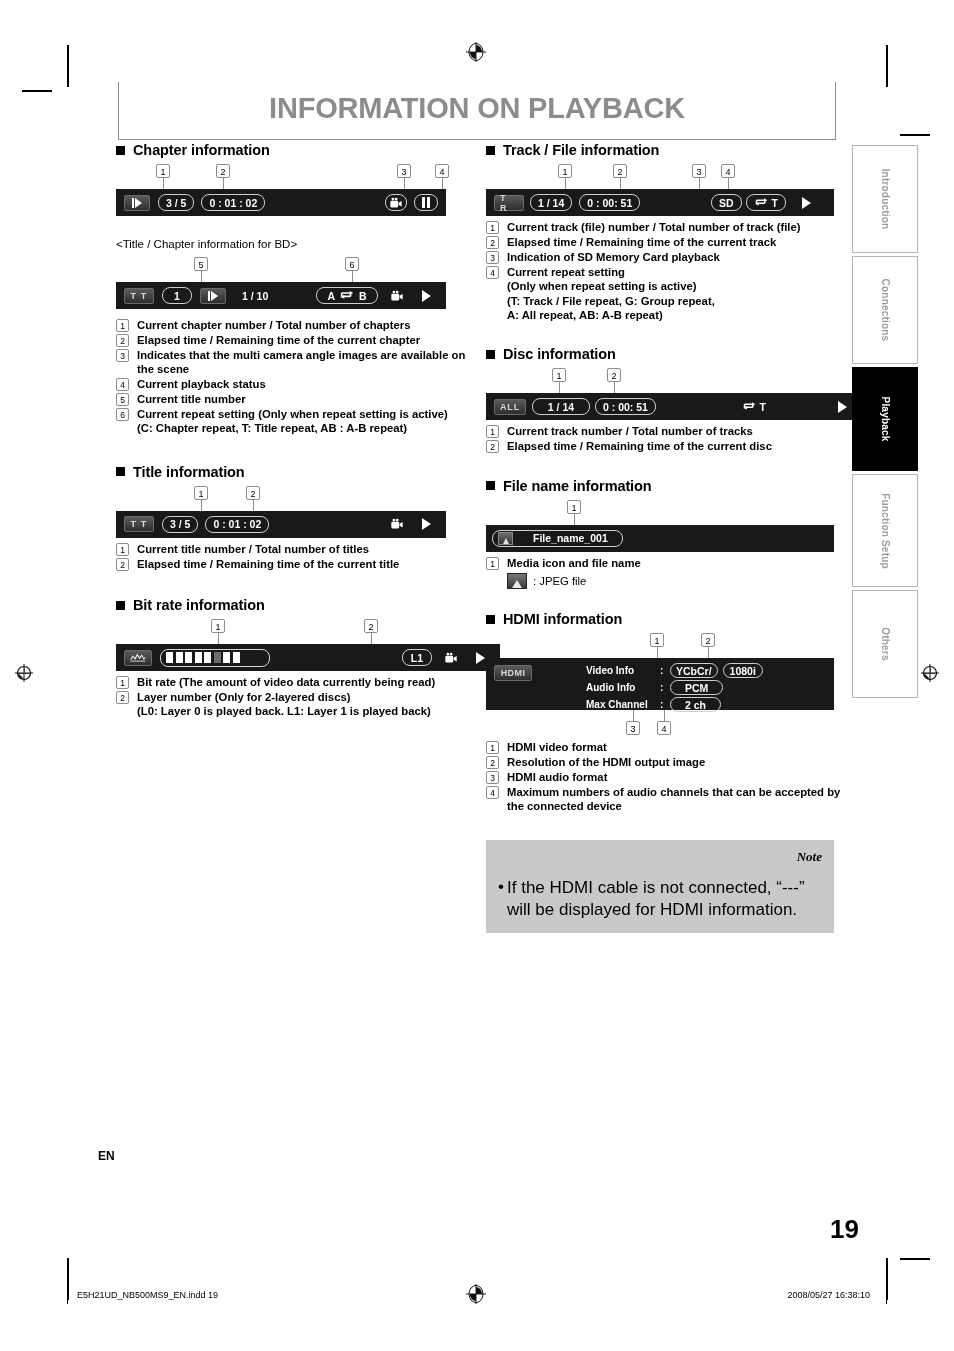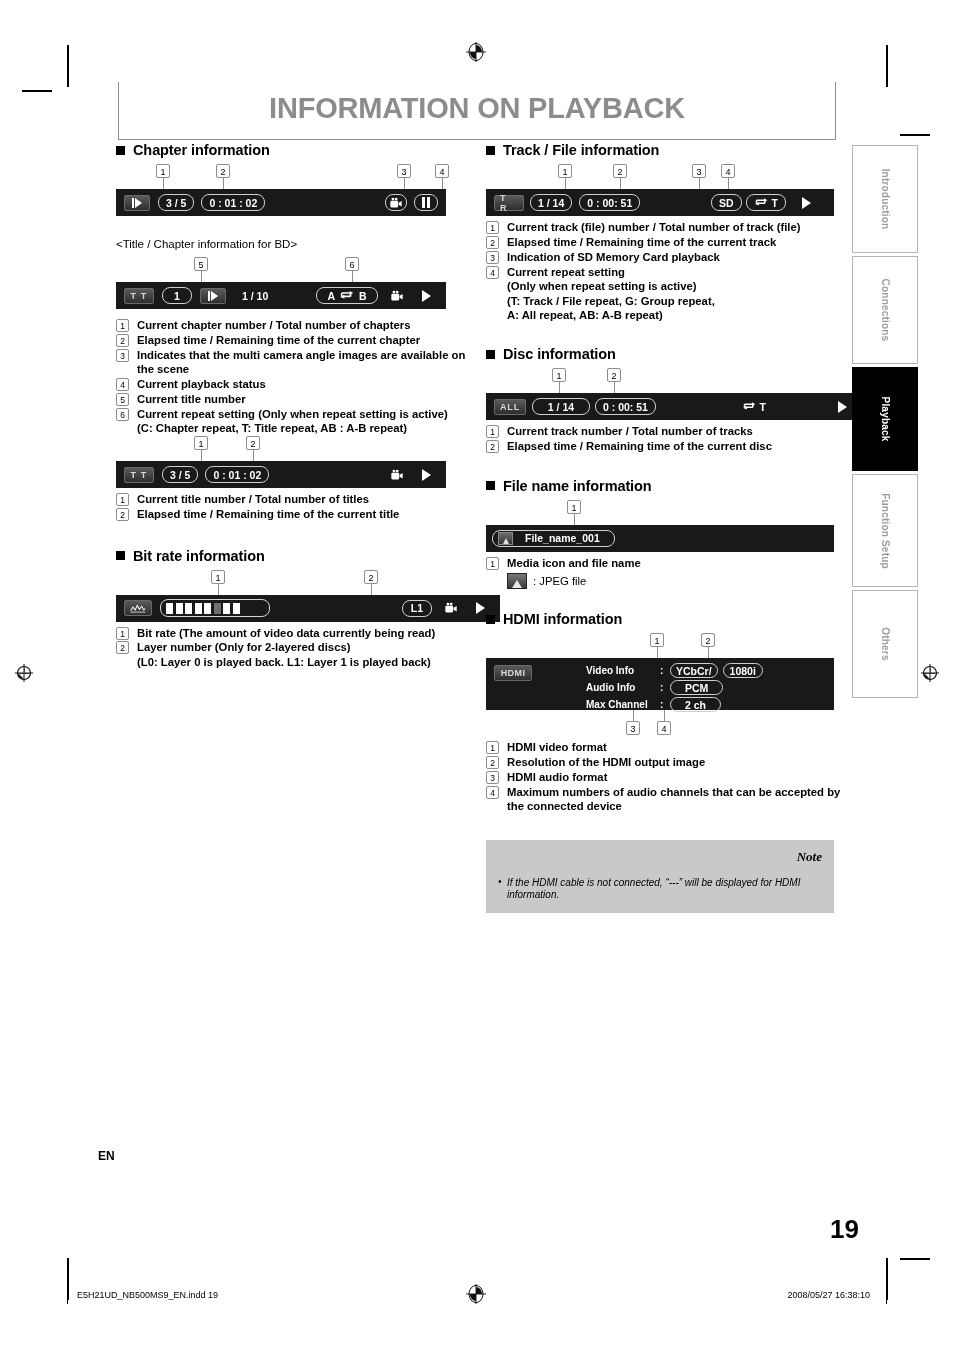--- a/index.html
+++ b/index.html
@@ -235,25 +235,24 @@
   }
   #note-box .note-title {
     font-size: 13px;
     font-weight: bold;
     font-style: italic;
     margin-bottom: 12px;
     font-family: "Liberation Serif", serif;
     text-align: right;
   }
   #note-box .note-item {
-    font-size: 10px;
-    line-height: 12px;
+    font-size: 17px;
+    line-height: 22px;
     padding-left: 9px;
     position: relative;
-    font-style: italic;
   }
   #note-box .note-item:before {
     content: "•";
     position: absolute;
     left: 0;
     top: -1px;
   }
 
   
   #side-tabs {
@@ -501,20 +500,24 @@
   <ul class="desc" style="margin-top:9px;">
     <li><span class="n">1</span><span>Current chapter number / Total number of chapters</span></li>
     <li><span class="n">2</span><span>Elapsed time / Remaining time of the current chapter</span></li>
     <li><span class="n">3</span><span>Indicates that the multi camera angle images are available on the scene</span></li>
     <li><span class="n">4</span><span>Current playback status</span></li>
     <li><span class="n">5</span><span>Current title number</span></li>
     <li style="white-space:pre-line;"><span class="n">6</span><span>Current repeat setting (Only when repeat setting is active)
 (C: Chapter repeat, T: Title repeat, AB : A-B repeat)</span></li>
   </ul>
 
+  <div class="sec-head" style="margin-top:28px;">
+    <span class="sq"></span>
+    <span class="txt">Title information</span>
+  </div>
 
   <div class="callout-row" style="height:25px;">
     <span class="cnum" style="left:78px; top:0;">1</span>
     <span class="cline" style="left:85px; top:14px; height:12px;"></span>
     <span class="cnum" style="left:130px; top:0;">2</span>
     <span class="cline" style="left:137px; top:14px; height:12px;"></span>
   </div>
 
   <div class="osd" style="width:330px;">
     <span class="tag" style="width:30px; justify-content:center;">T T</span>
@@ -676,21 +679,21 @@
     <span class="sq"></span>
     <span class="txt">File name information</span>
   </div>
 
   <div class="callout-row" style="height:25px;">
     <span class="cnum" style="left:81px; top:0;">1</span>
     <span class="cline" style="left:88px; top:14px; height:12px;"></span>
   </div>
 
   <div class="osd" style="width:348px; padding:0 6px;">
-    <span class="pill" style="gap:12px; padding:1px 14px 1px 5px;justify-content:flex-end;">
+    <span class="pill" style="gap:20px; padding:1px 14px 1px 5px;justify-content:flex-end;">
       <span class="file-ico">
           <span class="person"></span>
         </span>
       <span>File_name_001</span>
     </span>
   </div>
 
   <ul class="desc">
     <li><span class="n">1</span><span>Media icon and file name</span></li>
   </ul>

